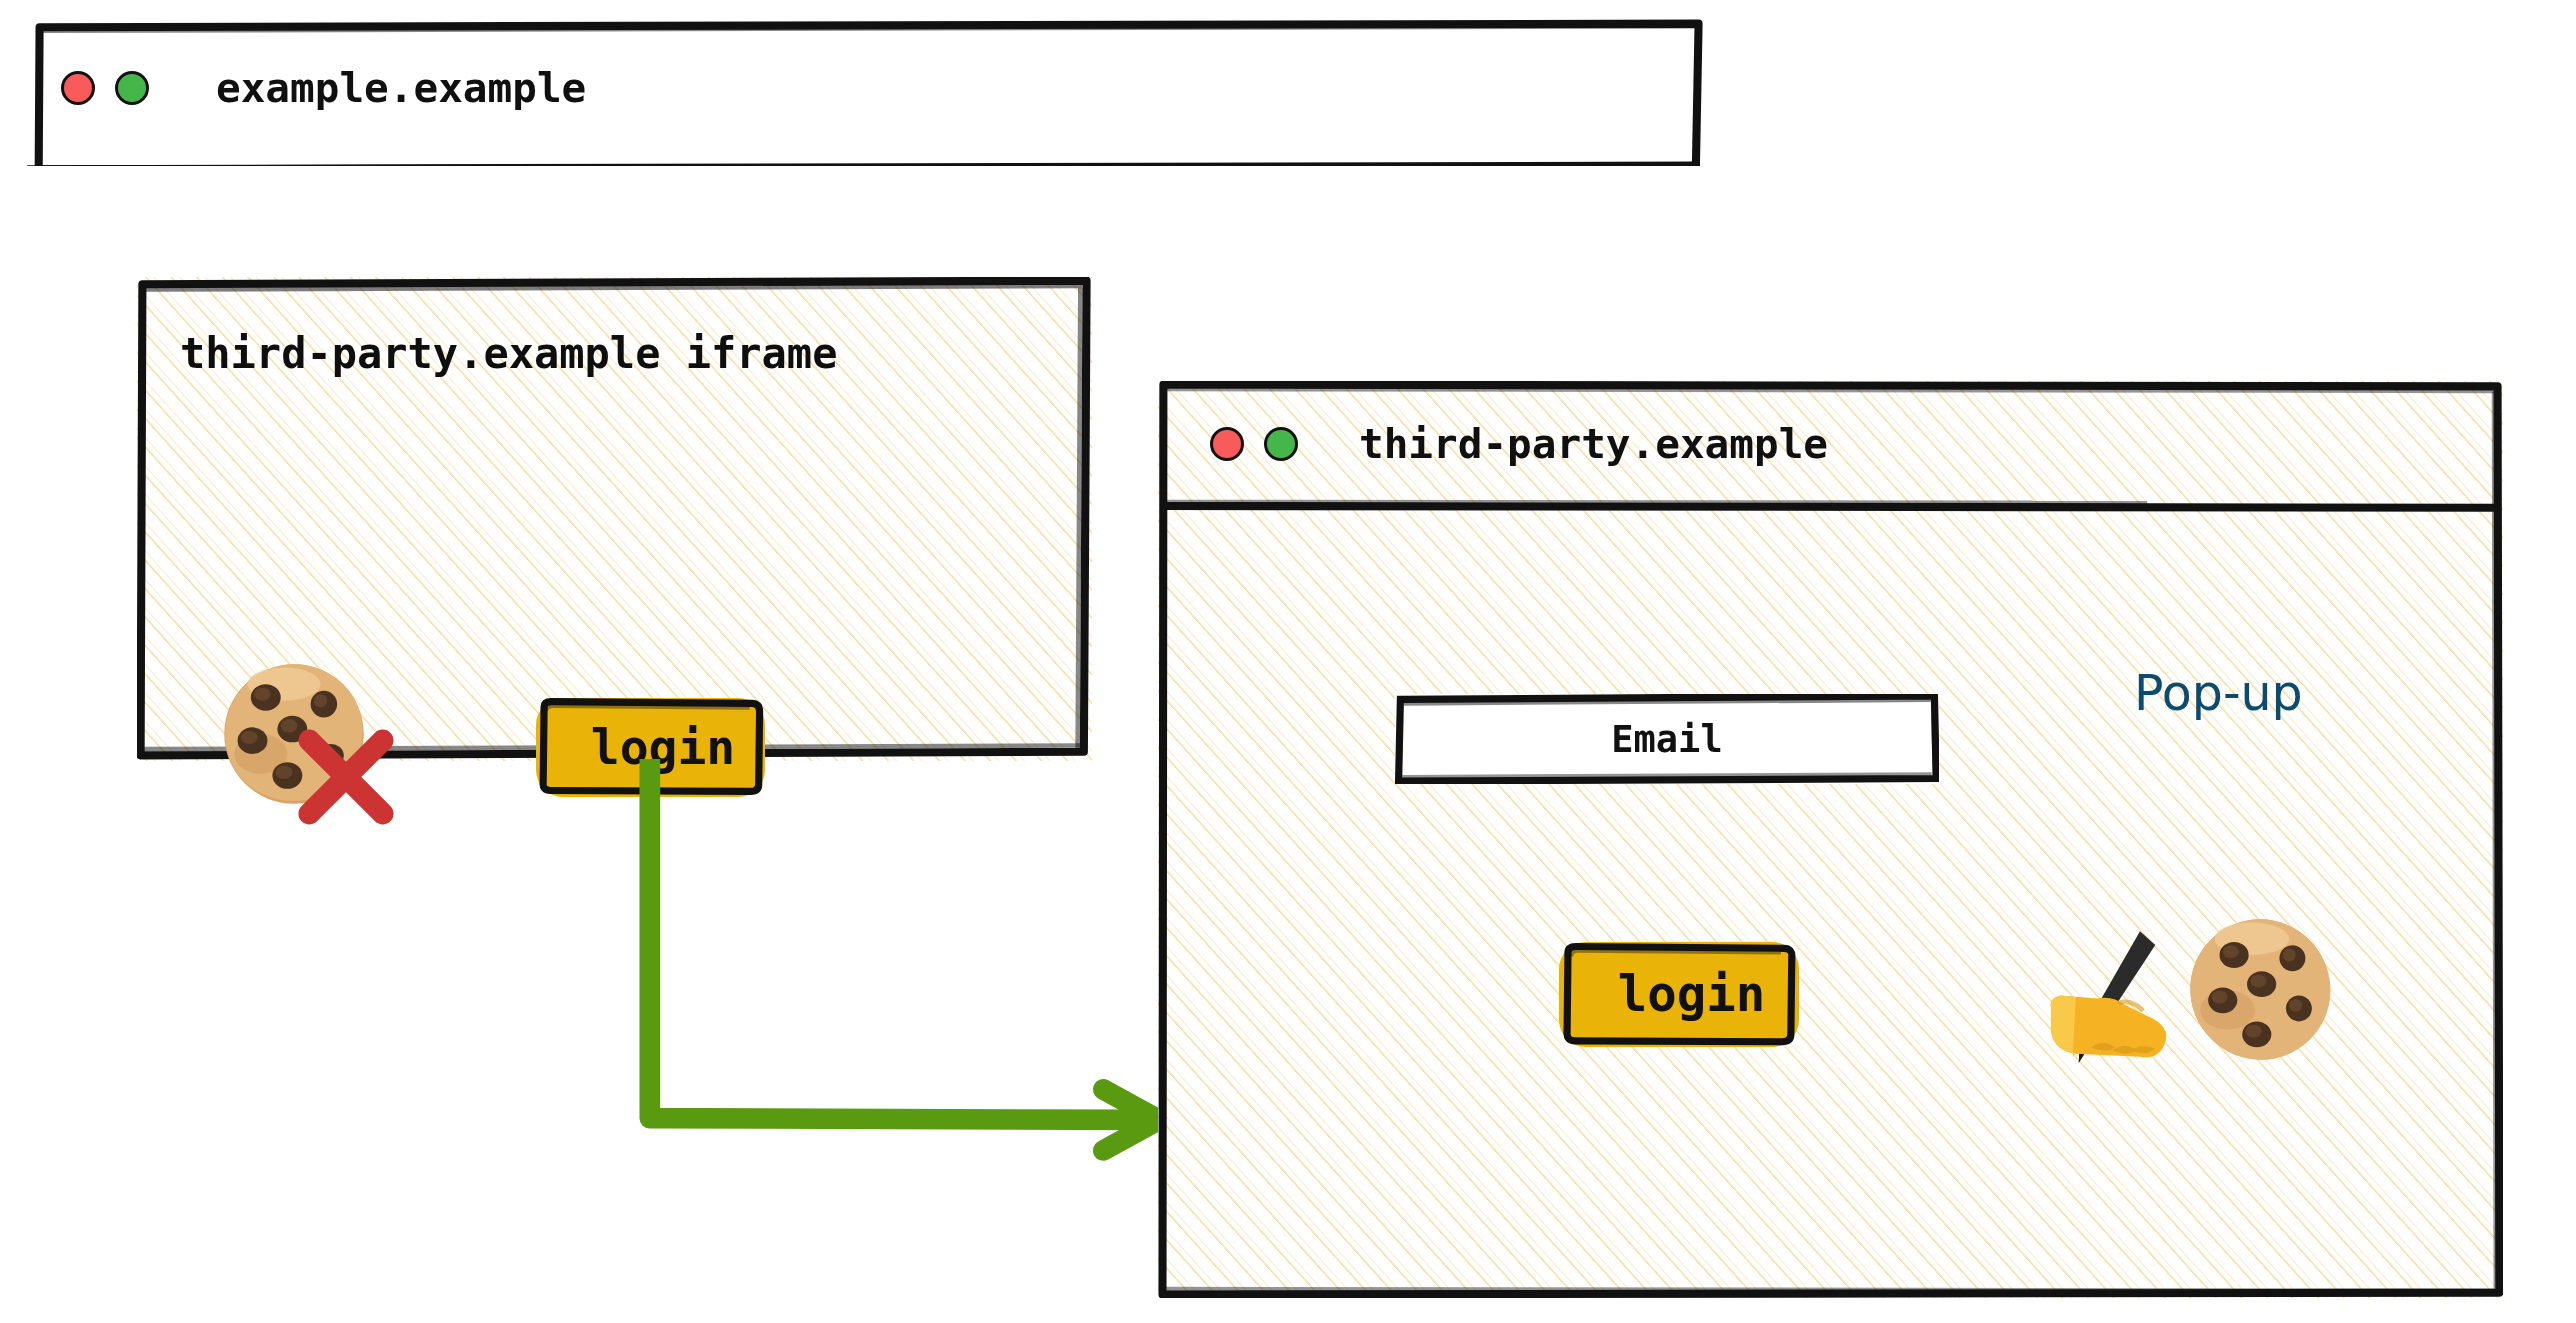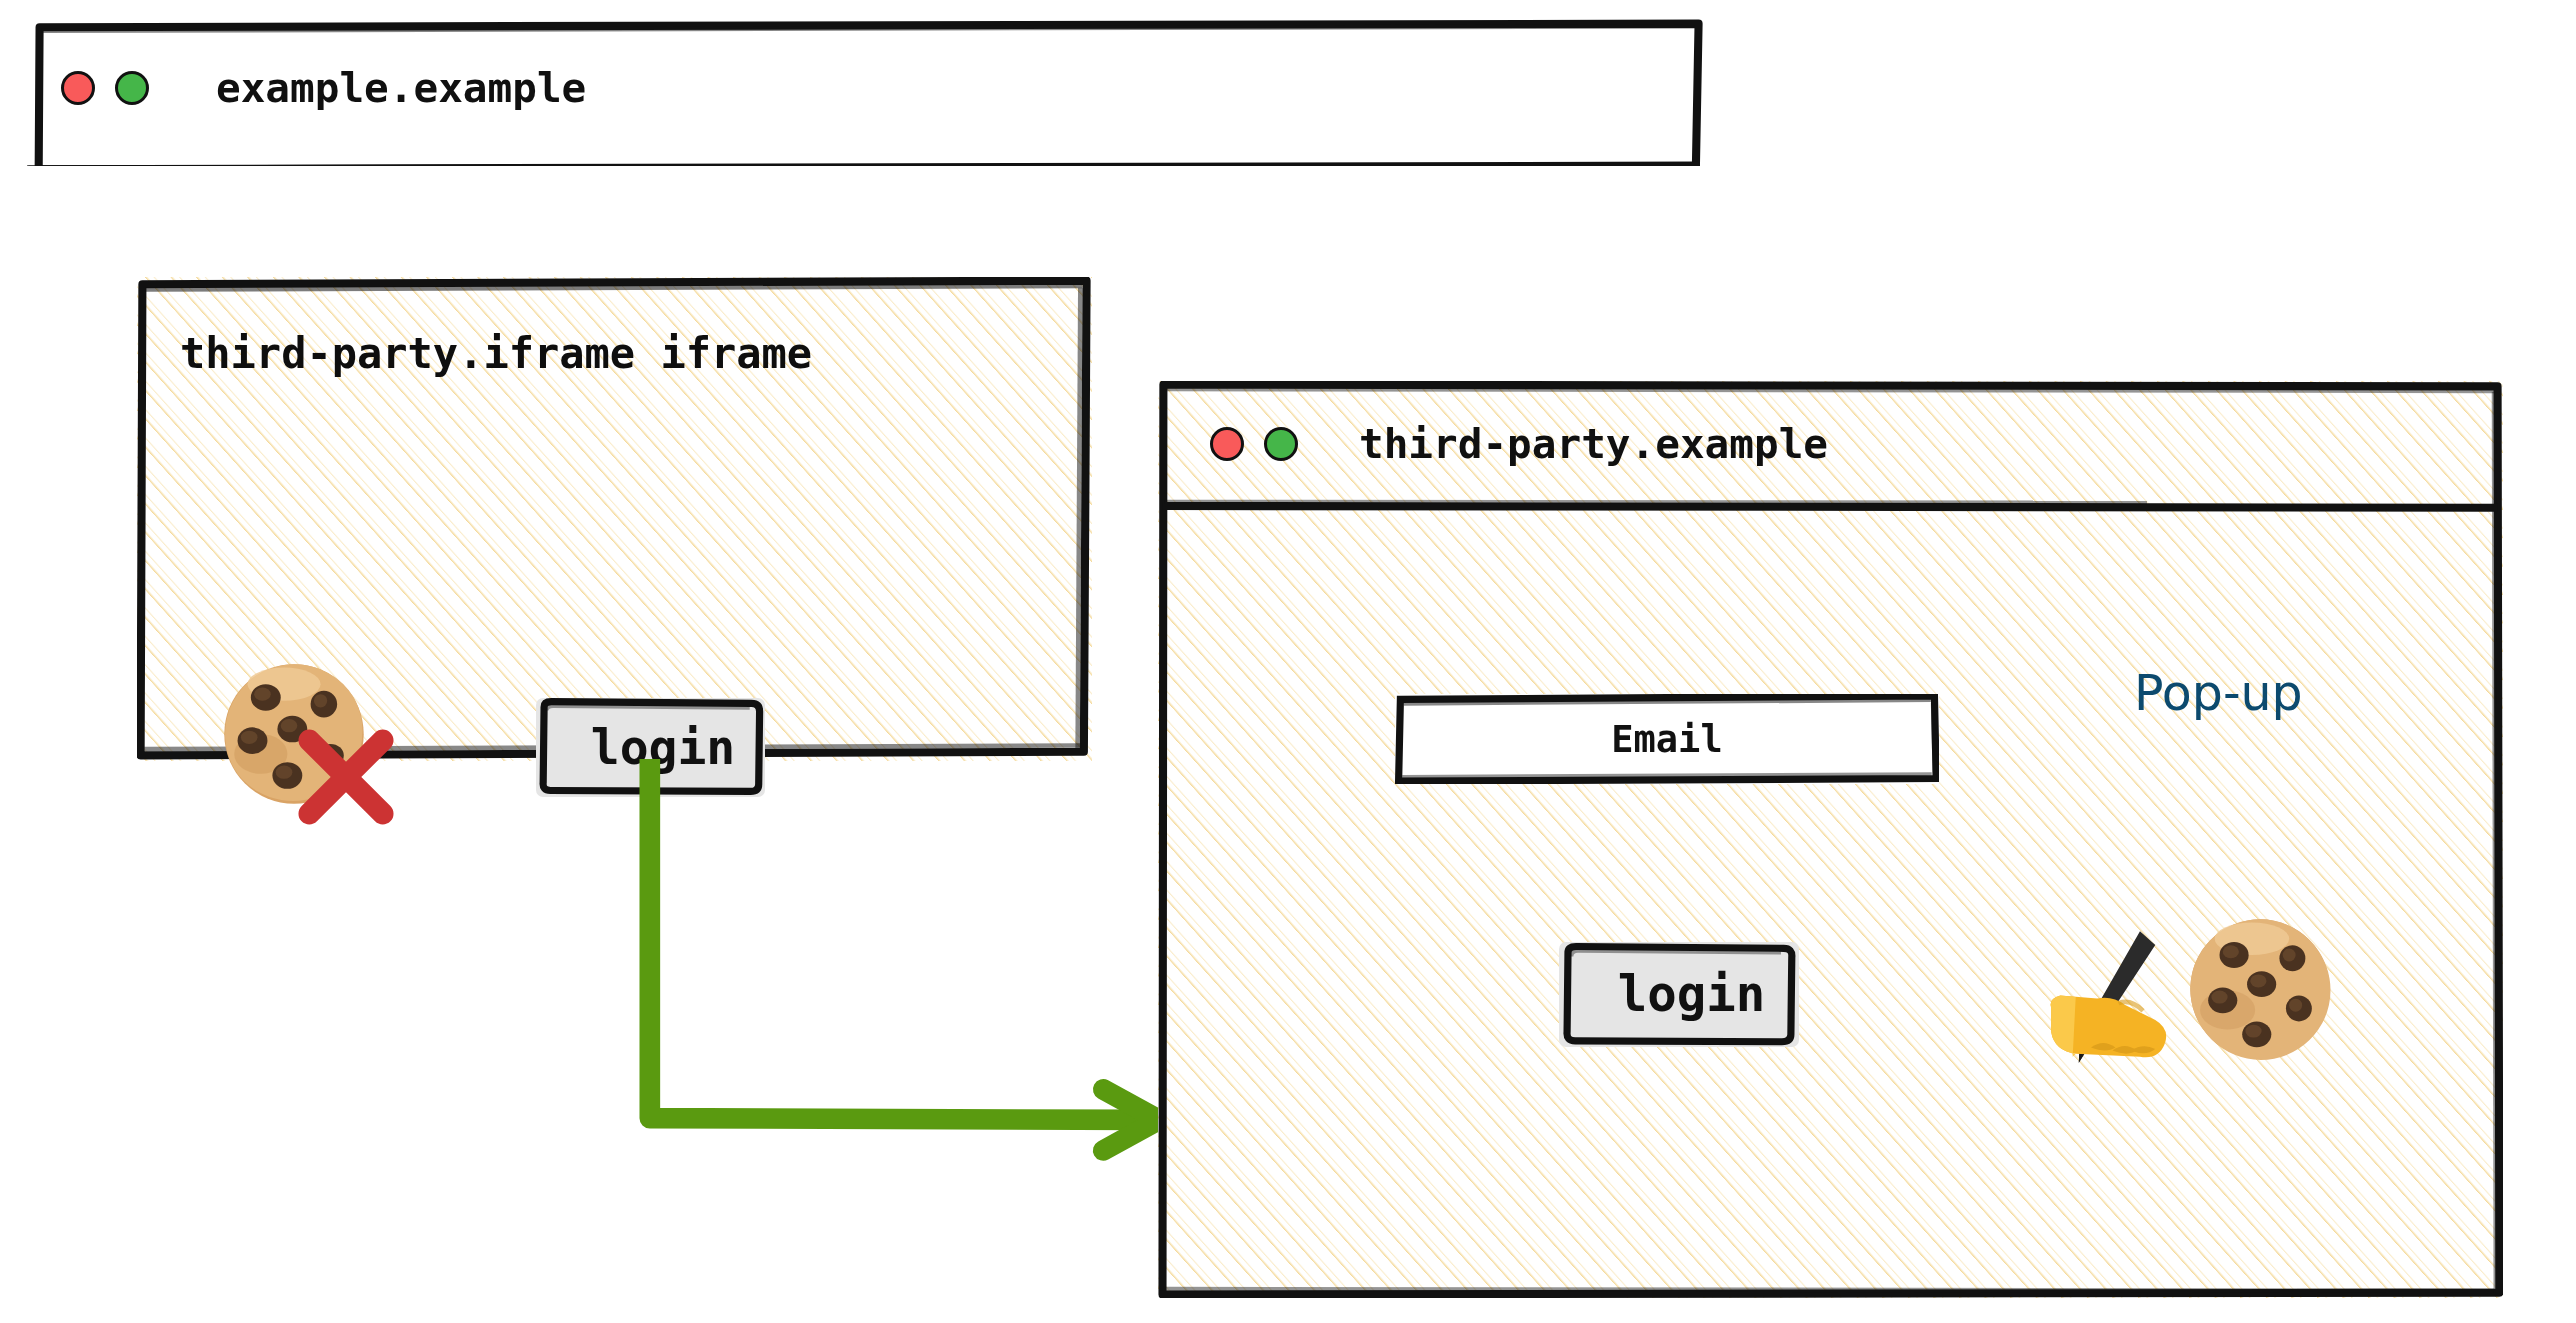--- a/index.html
+++ b/index.html
@@ -132,22 +132,22 @@
   }
   #popup-window .titlebar {
     height: 126px;
     padding-left: 52px;
   }
   #popup-window .win-title { margin-left: 61px; }
 
   
   .login-btn {
     position: absolute;
-    background: #e5e5e5;
-    border-radius: 7px;
+    background: #eab308;
+    border-radius: 27px;
     display: flex;
     align-items: center;
     justify-content: center;
     font-family: "DejaVu Sans Mono", monospace;
     font-weight: 700;
     color: #111111;
     cursor: pointer;
     box-sizing: border-box;
     padding-left: 25px;
   }
@@ -264,21 +264,21 @@
     <div id="opener-body">
 
       <div id="iframe-panel" class="hatched">
         <svg class="win-frame" viewBox="0 0 1062 538" preserveAspectRatio="none">
           <path d="M6 8 L1056 4 L1053 528 L4 532 Z" fill="none" stroke="#111111" stroke-width="9" stroke-linejoin="round"></path>
           <path d="M9 14 L1051 10" fill="none" stroke="#111111" stroke-width="5" opacity="0.55"></path>
           <path d="M1049 12 L1046 527" fill="none" stroke="#111111" stroke-width="5" opacity="0.5"></path>
           <path d="M8 525 L1050 521" fill="none" stroke="#111111" stroke-width="5" opacity="0.5"></path>
         </svg>
 
-        <div id="iframe-title">third-party.iframe iframe</div>
+        <div id="iframe-title">third-party.example iframe</div>
       </div>
 
       <div class="emoji-wrap" id="iframe-cookie">
         <svg viewBox="0 0 100 100" width="166" height="166">
           <circle cx="50" cy="50" r="42" fill="#d9a365"></circle>
           <path d="M50 8 a42 42 0 0 1 36 20 a42 42 0 0 1 -70 46 a42 42 0 0 1 34 -66 z" fill="#e3b478"></path>
           <ellipse cx="44" cy="20" rx="22" ry="10" fill="#eec994" opacity="0.85"></ellipse>
           <ellipse cx="30" cy="62" rx="16" ry="12" fill="#cf9a5d" opacity="0.55"></ellipse>
           <g fill="#4a3220">
             <ellipse cx="33" cy="28" rx="9" ry="8"></ellipse>

